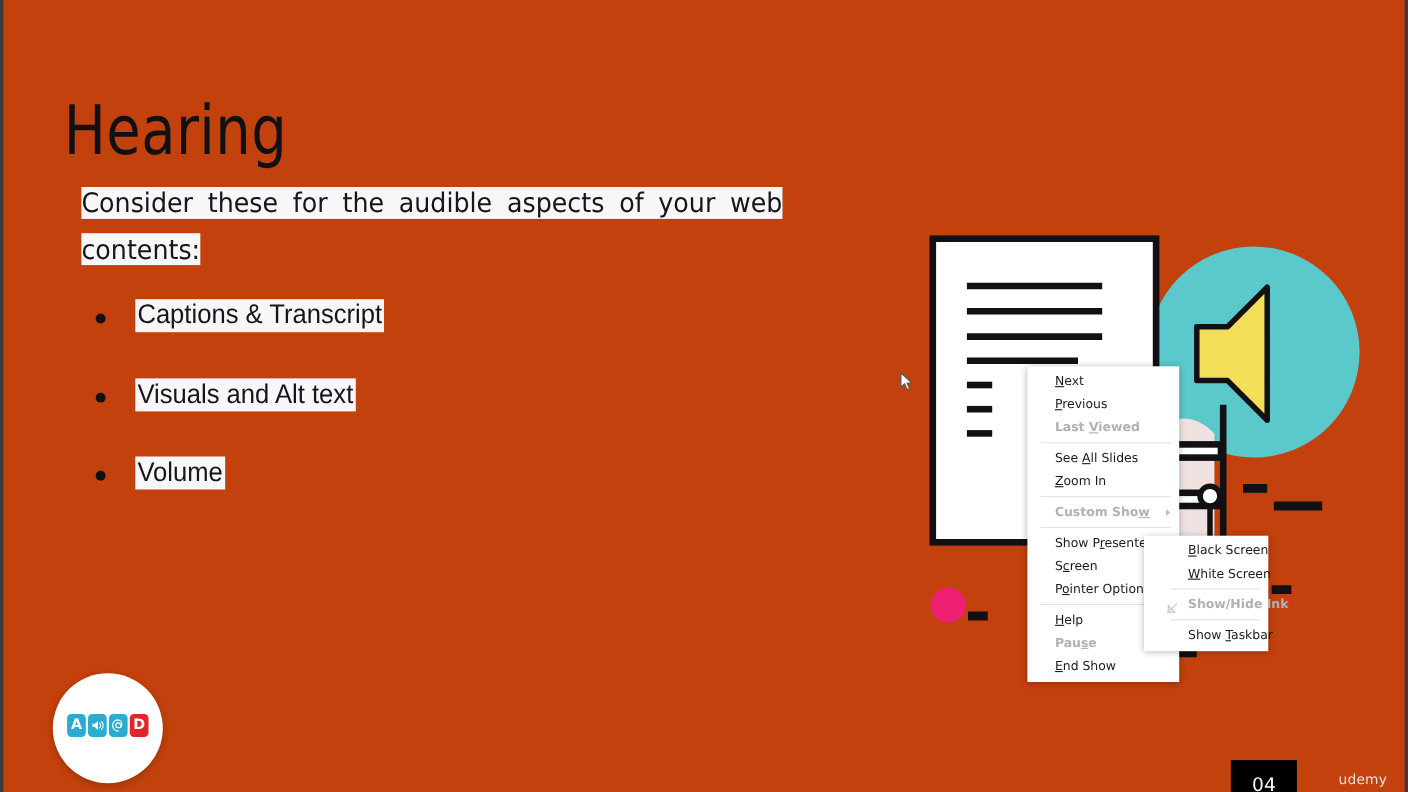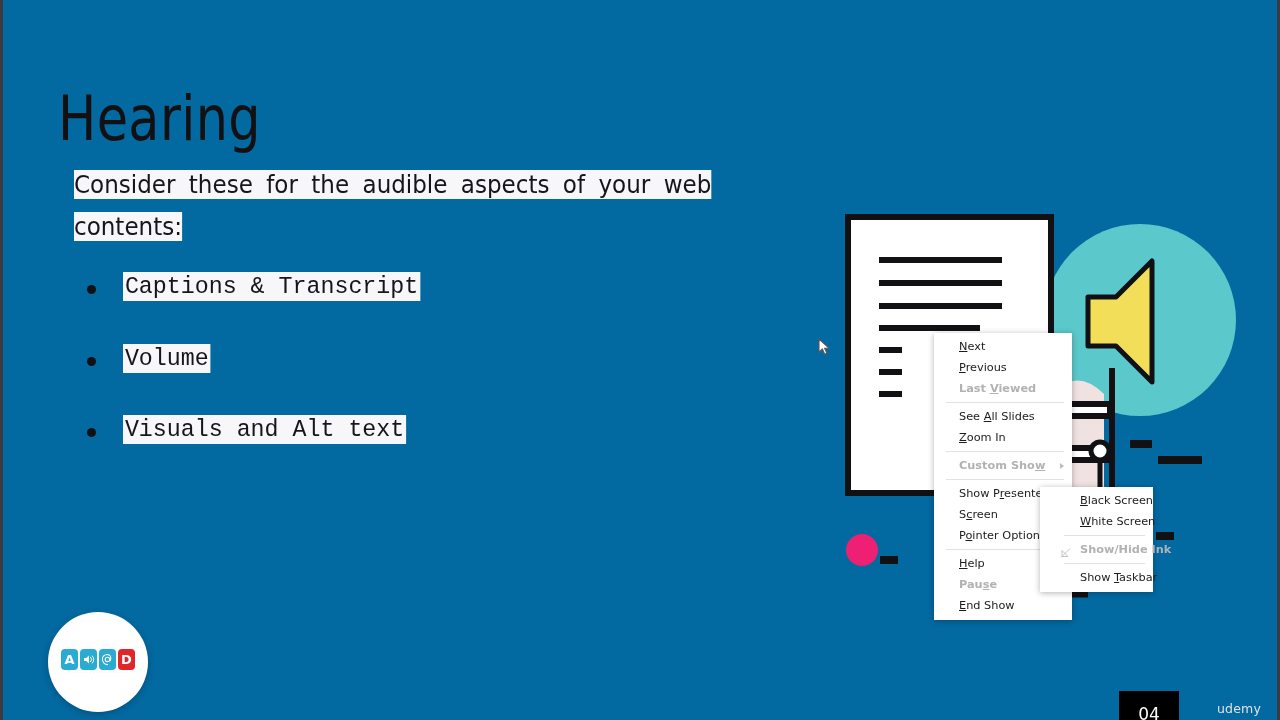--- a/index.html
+++ b/index.html
@@ -5,21 +5,21 @@
   * { box-sizing: border-box; margin: 0; padding: 0; }
   html, body {
     width: 1280px; height: 720px;
     background: #ffffff;
     font-family: "Liberation Sans", sans-serif;
     overflow: hidden;
   }
   #slide {
     position: relative;
     width: 1280px; height: 720px;
-    background: #0369a1;
+    background: #c2410c;
     overflow: hidden;
   }
   
   .edge-strip {
     position: absolute; top: 0; width: 3px; height: 720px;
     background: #3a3a40;
   }
   .edge-left  { left: 0; }
   .edge-right { right: 0; }
 
@@ -41,21 +41,21 @@
   .intro .hl { background: #f7f7fa; }
 
   ul.bullets {
     position: absolute; left: 84px; top: 272px;
     list-style: none; width: 640px;
   }
   ul.bullets li {
     position: relative;
     height: 71.5px;
     font-size: 24.5px; color: #15151a;
-    font-family: Liberation Mono, monospace;
+    font-family: Liberation Sans, sans-serif;
   }
   ul.bullets li .dot {
     position: absolute; left: 3px; top: 13px;
     width: 9px; height: 9px; border-radius: 50%;
     background: #111114;
   }
   ul.bullets li .txt {
     position: absolute; left: 39px; top: 0;
     background: #f7f7fa; padding: 1px 2px;
     white-space: nowrap;
@@ -164,25 +164,25 @@
     <span class="hl">Consider these for the audible aspects of your web contents:</span>
   </div>
 
   <ul class="bullets">
     <li>
       <span class="dot"></span>
       <span class="txt">Captions &amp; Transcript</span>
     </li>
     <li>
       <span class="dot"></span>
-      <span class="txt">Volume</span>
+      <span class="txt">Visuals and Alt text</span>
     </li>
     <li>
       <span class="dot"></span>
-      <span class="txt">Visuals and Alt text</span>
+      <span class="txt">Volume</span>
     </li>
   </ul>
 
   <div class="logo-badge">
     <div class="logo-tiles">
       <div class="ltile teal">A</div>
       <div class="ltile teal">
         <svg width="12" height="11" viewBox="0 0 12 11" aria-hidden="true">
           <path d="M1 4h2.2L6 1.4v8.2L3.2 7H1z" fill="#ffffff"></path>
           <path d="M7.6 3.2a3.2 3.2 0 0 1 0 4.6" stroke="#ffffff" stroke-width="1" fill="none" stroke-linecap="round"></path>

